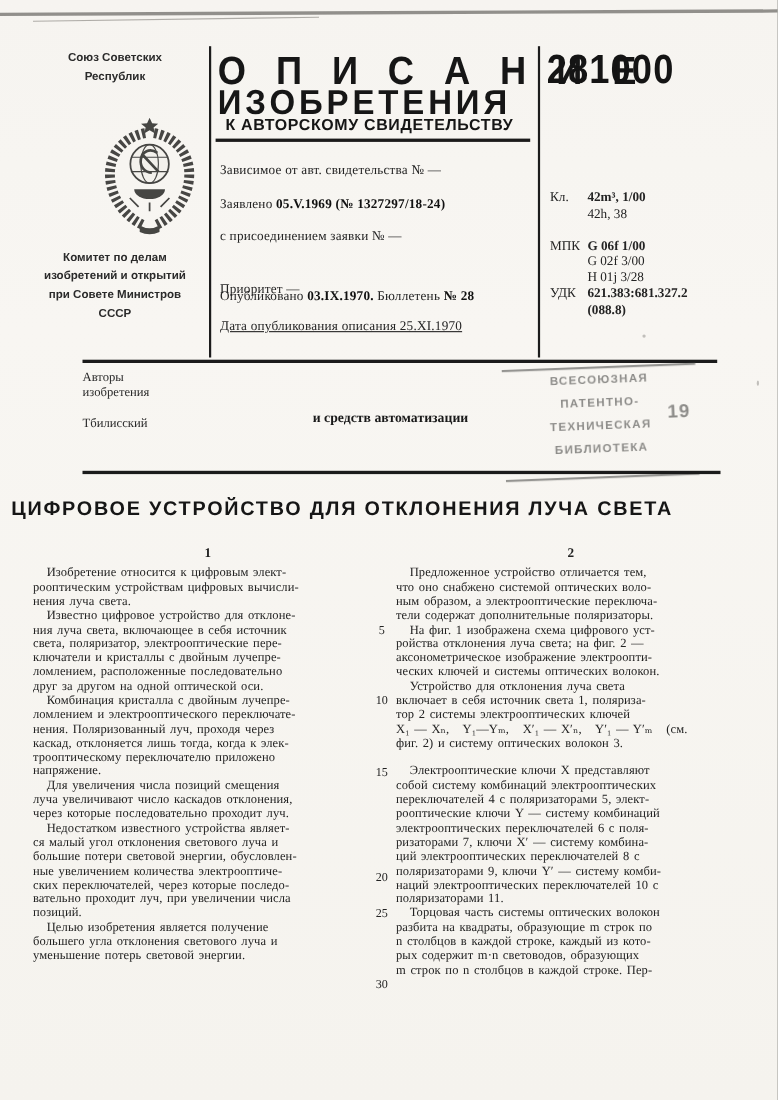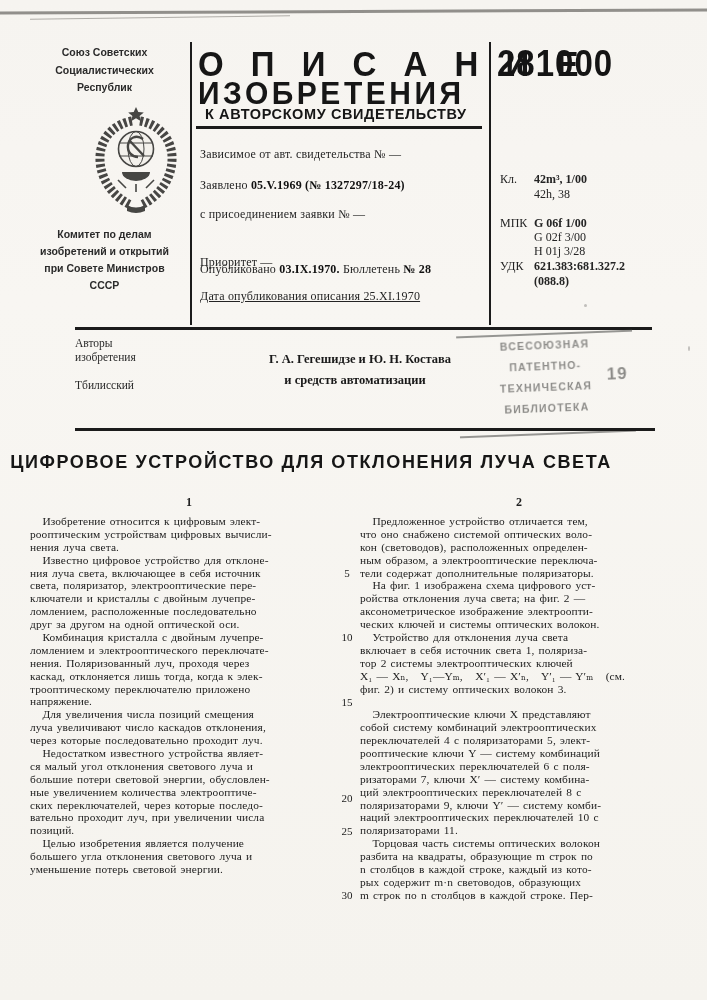--- a/index.html
+++ b/index.html
@@ -99,21 +99,20 @@
 </head>
 <body>
 
 <div id="page">
 
   <div class="tear"></div>
   <div class="tear2"></div>
 
   <div class="abs union">
       <div>Союз Советских</div>
-      <div>Социалистических</div>
       <div>Республик</div>
     </div>
 
   <svg class="abs emblem" width="100" height="108" viewBox="0 0 100 108">
     <path d="M50 1 l2.3 5 5.5.4-4.2 3.6 1.4 5.3-5-3-5 3 1.4-5.3-4.2-3.6 5.5-.4z" fill="#2e2e2c"></path>
     <path d="M46 15 C28 18 15 32 14 50 C13 70 25 90 45 99" fill="none" stroke="#2f2f2d" stroke-width="9" stroke-dasharray="3 2.4"></path>
     <path d="M54 15 C72 18 85 32 86 50 C87 70 75 90 55 99" fill="none" stroke="#2f2f2d" stroke-width="9" stroke-dasharray="3 2.4"></path>
     <circle cx="50" cy="43" r="17.5" fill="#f3f1ec" stroke="#2e2e2c" stroke-width="1.6"></circle>
     <ellipse cx="50" cy="43" rx="8" ry="17.5" fill="none" stroke="#2e2e2c" stroke-width="1"></ellipse>
     <path d="M33 37 h34 M33 50 h34" stroke="#2e2e2c" stroke-width="1"></path>
@@ -176,21 +175,20 @@
     <div>
       <span class="lbl">УДК</span><b>621.383:681.327.2</b>
     </div>
     <div class="sub"><b>(088.8)</b></div>
   </div>
 
   <div class="abs hrule-thick rule-1"></div>
 
   <div class="abs by-lbl by-authors-lbl">Авторы
 изобретения</div>
-  <div class="abs names">Г. А. Гегешидзе и Ю. Н. Костава</div>
   <div class="abs by-lbl by-app-lbl">Тбилисский</div>
   <div class="abs applicant">
       <div>и средств автоматизации</div>
     </div>
 
   <div class="abs stamp">
     <div>
         <div class="sline">ВСЕСОЮЗНАЯ</div>
         <div class="sline">ПАТЕНТНО-</div>
         <div class="sline">ТЕХНИЧЕСКАЯ</div>
@@ -242,21 +240,20 @@
       <div class="gnum">10</div>
       <div class="gnum">15</div>
       <div class="gnum">20</div>
       <div class="gnum">25</div>
       <div class="gnum">30</div>
     </div>
 
   <div class="abs bodycol bc2">
       <div class="bline">   Предложенное устройство отличается тем,</div>
       <div class="bline">что оно снабжено системой оптических воло-</div>
-      <div class="bline">кон (световодов), расположенных определен-</div>
       <div class="bline">ным образом, а электрооптические переключа-</div>
       <div class="bline">тели содержат дополнительные поляризаторы.</div>
       <div class="bline">   На фиг. 1 изображена схема цифрового уст-</div>
       <div class="bline">ройства отклонения луча света; на фиг. 2 —</div>
       <div class="bline">аксонометрическое изображение электроопти-</div>
       <div class="bline">ческих ключей и системы оптических волокон.</div>
       <div class="bline">   Устройство для отклонения луча света</div>
       <div class="bline">включает в себя источник света 1, поляриза-</div>
       <div class="bline">тор 2 системы электрооптических ключей</div>
       <div class="bline">X₁ — Xₙ,   Y₁—Yₘ,   X′₁ — X′ₙ,   Y′₁ — Y′ₘ   (см.</div>

